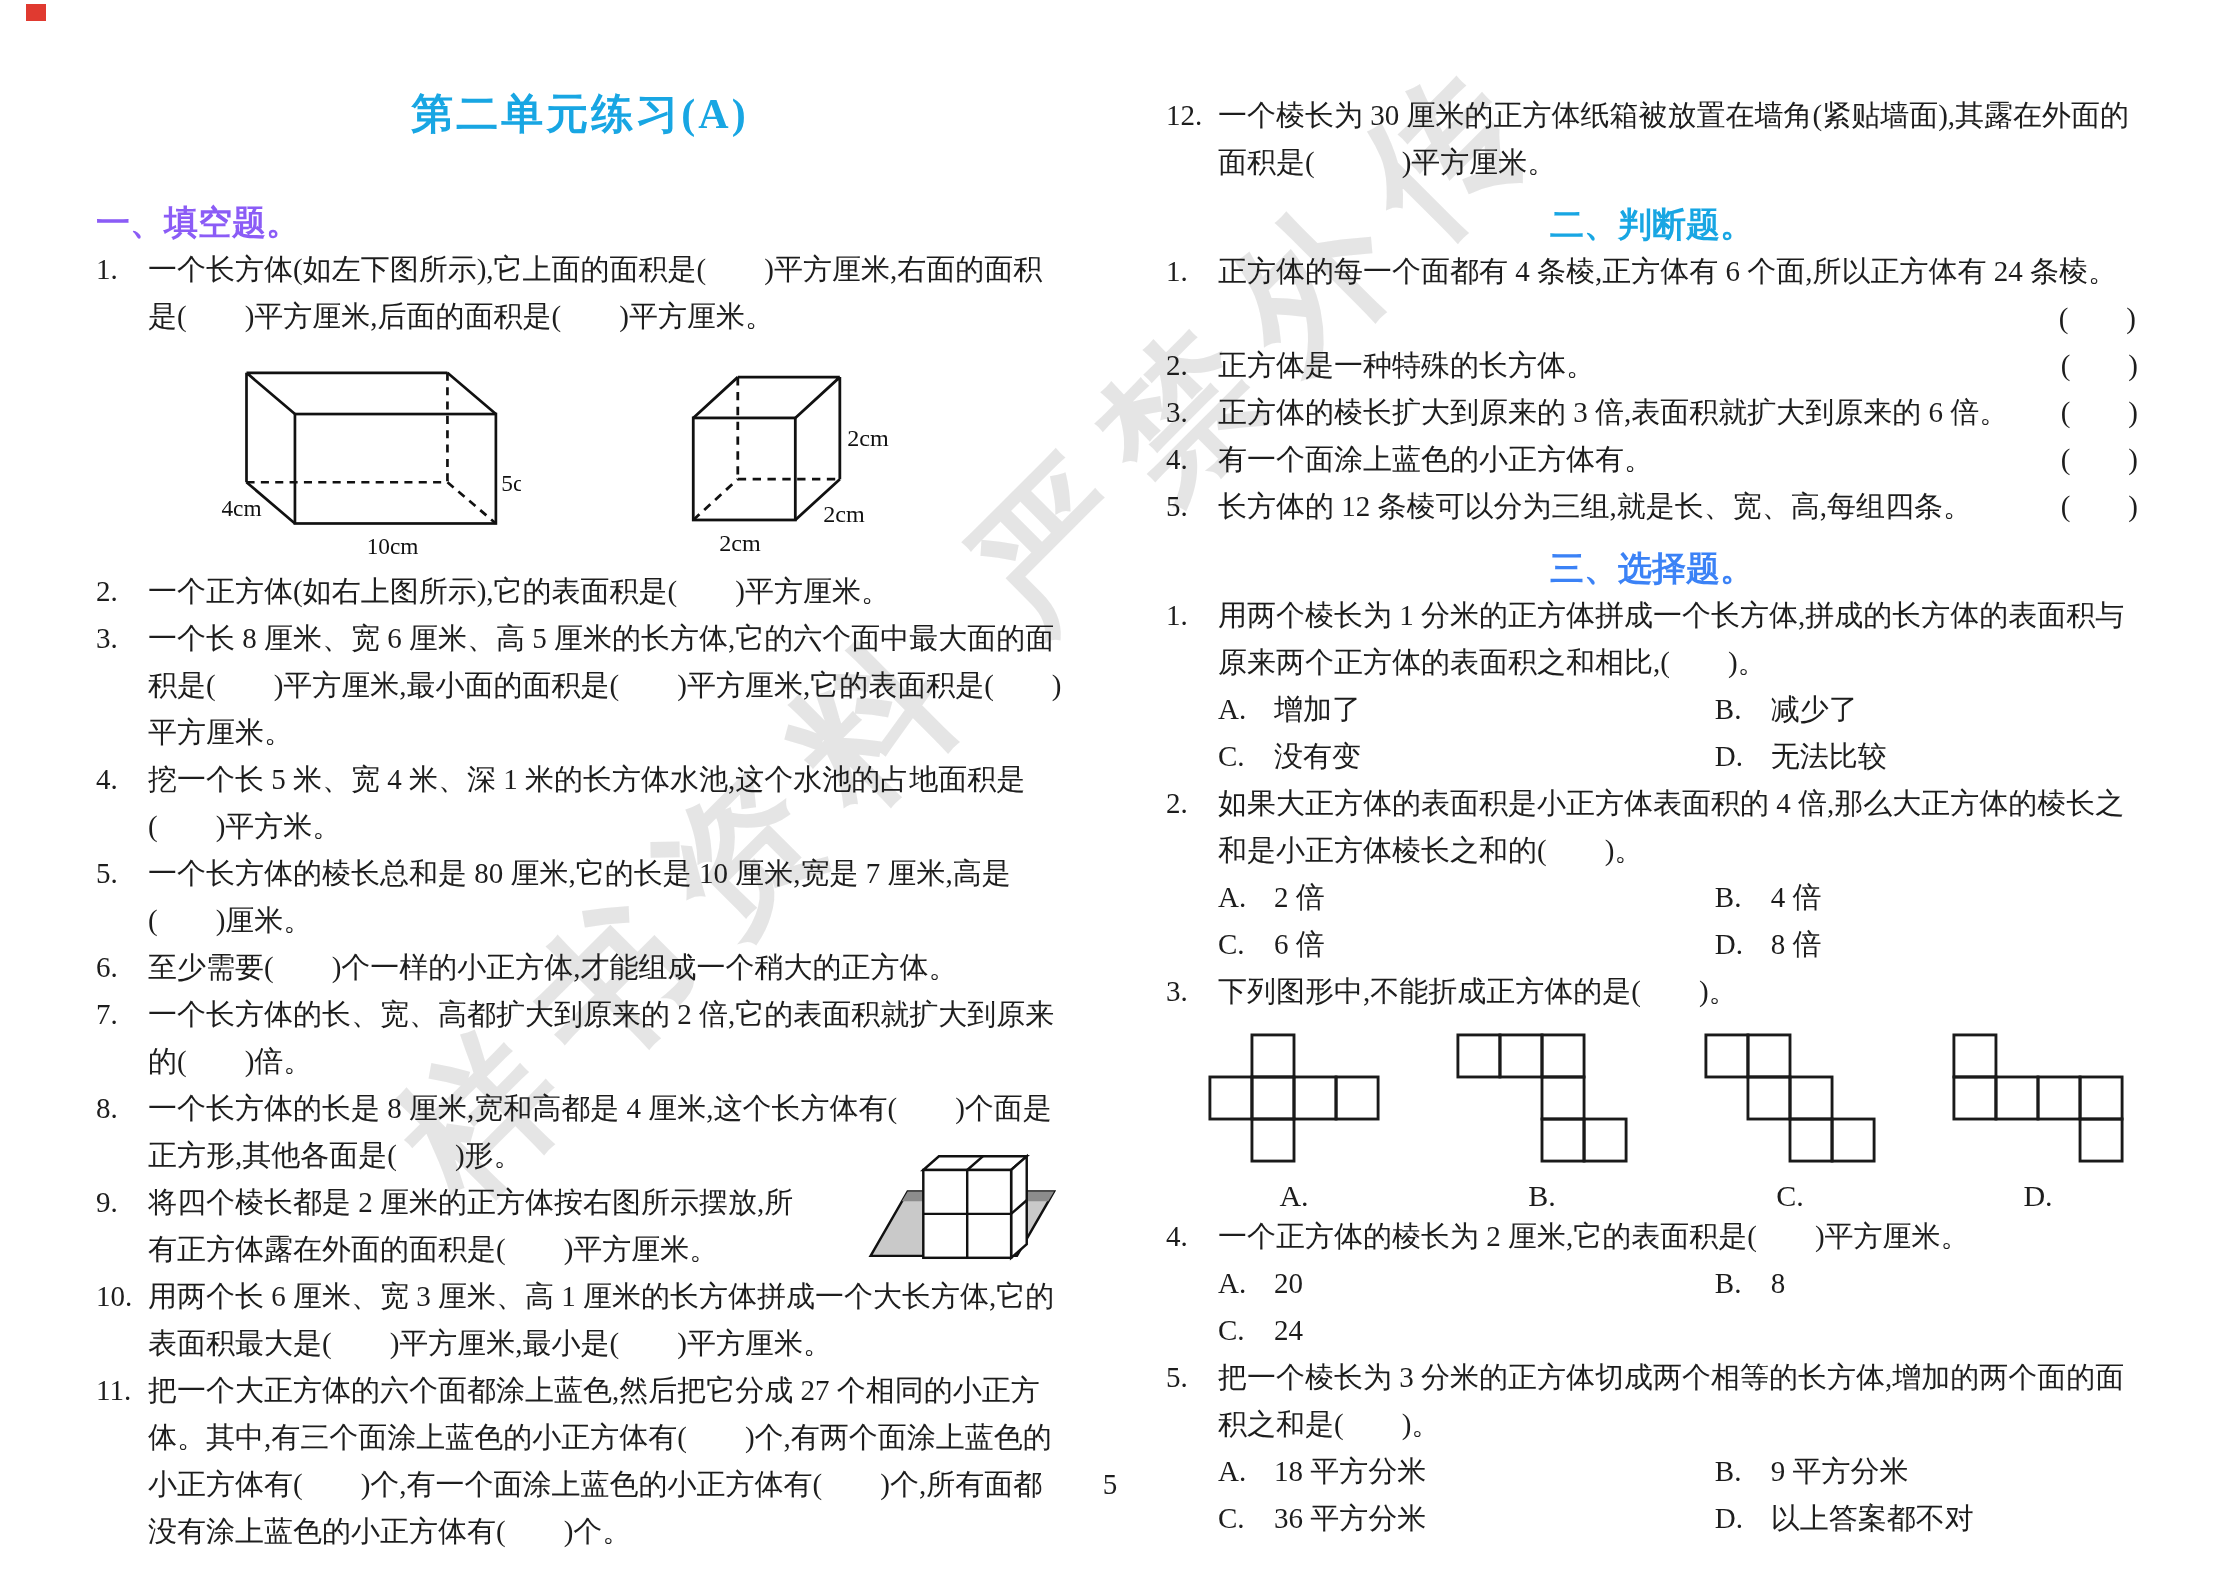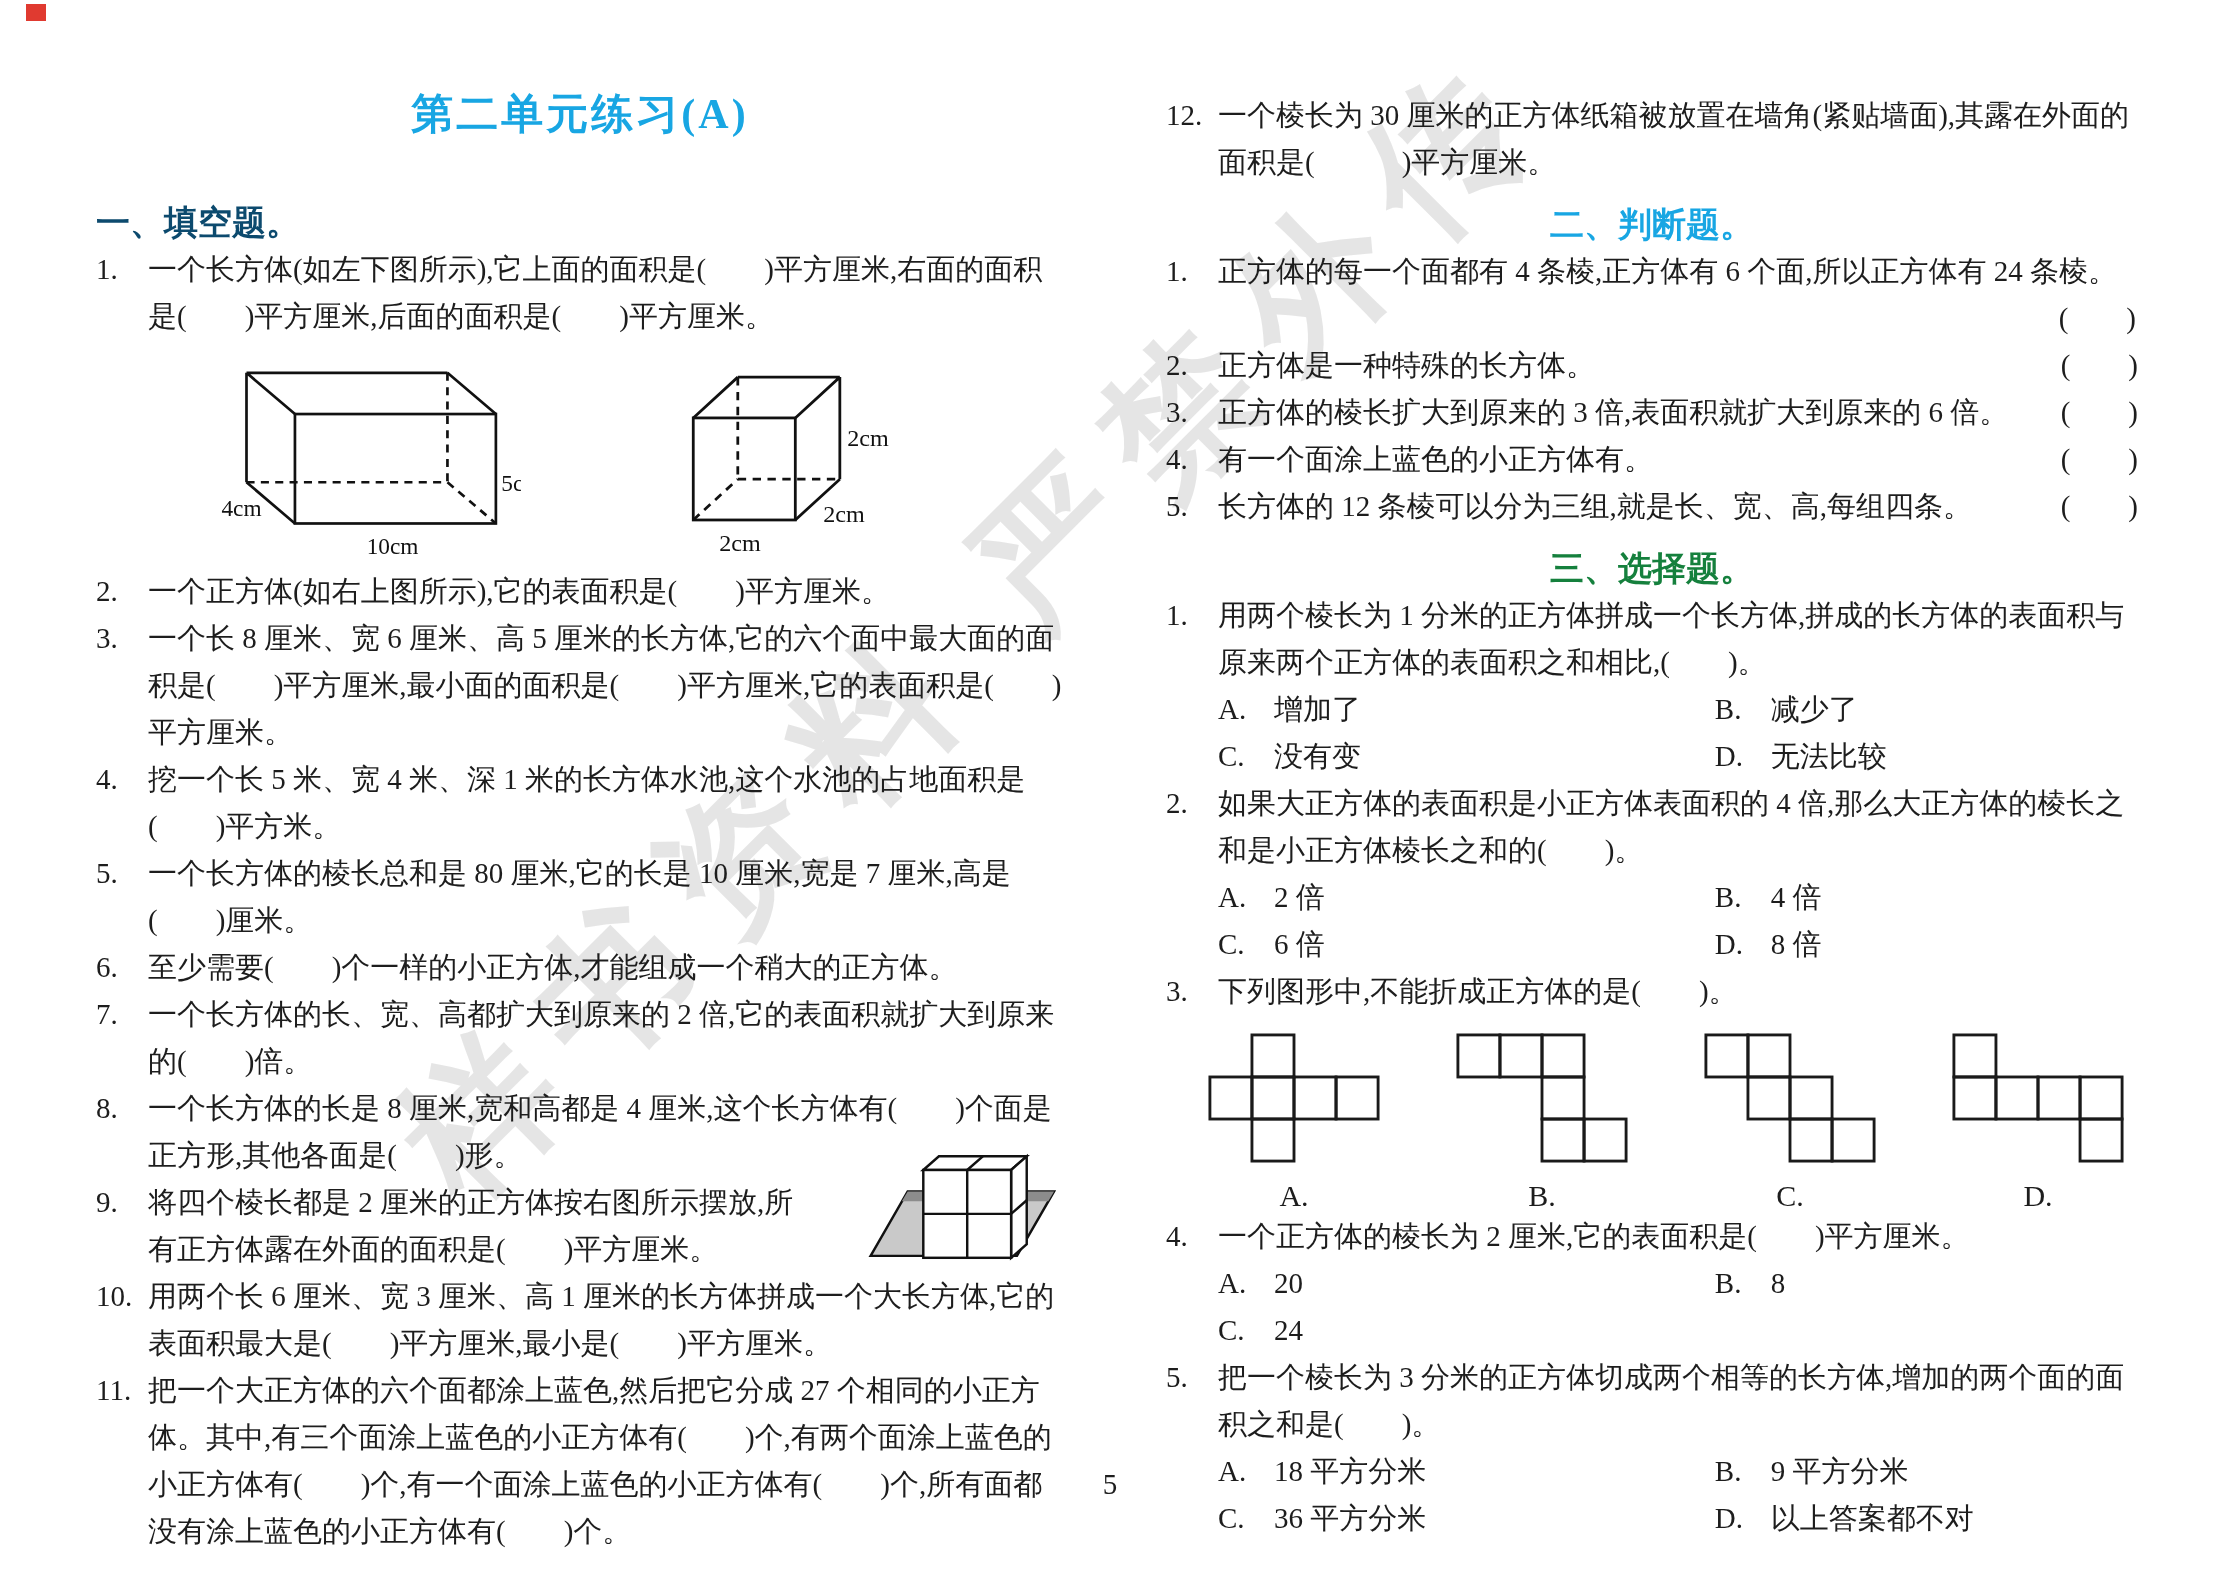--- a/index.html
+++ b/index.html
@@ -37,21 +37,21 @@
 </head>
 <body>
 
 <div class="sheet">
   <div class="corner-mark"></div>
   <div class="wm">样书资料 严禁外传</div>
 
   <div class="col col-left">
     <h1 class="title accent" style="color: rgb(24, 166, 227);">第二单元练习(A)</h1>
 
-    <h2 class="sec accent" style="color: #0c4a6e;">一、填空题。</h2>
+    <h2 class="sec accent" style="color: #8b5cf6;">一、填空题。</h2>
 
     <p class="q"><span class="qn">1.</span><span>一个长方体(如左下图所示),它上面的面积是(　　)平方厘米,右面的面积是(　　)平方厘米,后面的面积是(　　)平方厘米。</span></p>
 
     <div class="figrow">
       <svg width="305" height="204" viewBox="0 0 340 226">
         <g fill="none" stroke="#111" stroke-width="3">
           <path d="M34,18 L258,18 M34,18 L34,140 M34,18 L88,64 M258,18 L312,64 M34,140 L88,186"></path>
           <rect x="88" y="64" width="224" height="122"></rect>
           <path stroke-dasharray="9 7" d="M258,18 L258,140 M34,140 L258,140 M258,140 L312,186"></path>
         </g>
@@ -114,21 +114,21 @@
         <span class="qn">4.</span>
         <span class="ftext">有一个面涂上蓝色的小正方体有。</span>
         <span class="paren">(　　)</span>
       </p>
     <p class="q flexq">
         <span class="qn">5.</span>
         <span class="ftext">长方体的 12 条棱可以分为三组,就是长、宽、高,每组四条。</span>
         <span class="paren">(　　)</span>
       </p>
 
-    <h2 class="sec sec2 accent" style="color: #15803d;">三、选择题。</h2>
+    <h2 class="sec sec2 accent" style="color: #3b82f6;">三、选择题。</h2>
 
     <p class="q"><span class="qn">1.</span><span>用两个棱长为 1 分米的正方体拼成一个长方体,拼成的长方体的表面积与原来两个正方体的表面积之和相比,(　　)。</span></p>
     <div class="opts">
       <span><span class="ol">A.</span><span>增加了</span></span>
       <span><span class="ol">B.</span><span>减少了</span></span>
       <span><span class="ol">C.</span><span>没有变</span></span>
       <span><span class="ol">D.</span><span>无法比较</span></span>
     </div>
 
     <p class="q"><span class="qn">2.</span><span>如果大正方体的表面积是小正方体表面积的 4 倍,那么大正方体的棱长之和是小正方体棱长之和的(　　)。</span></p>

